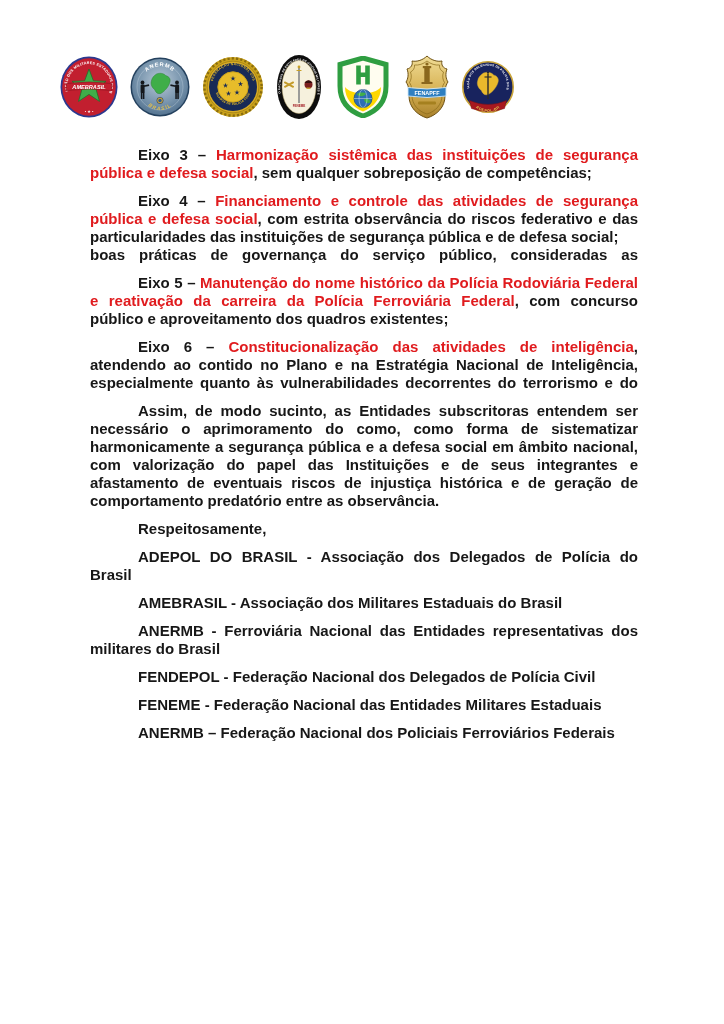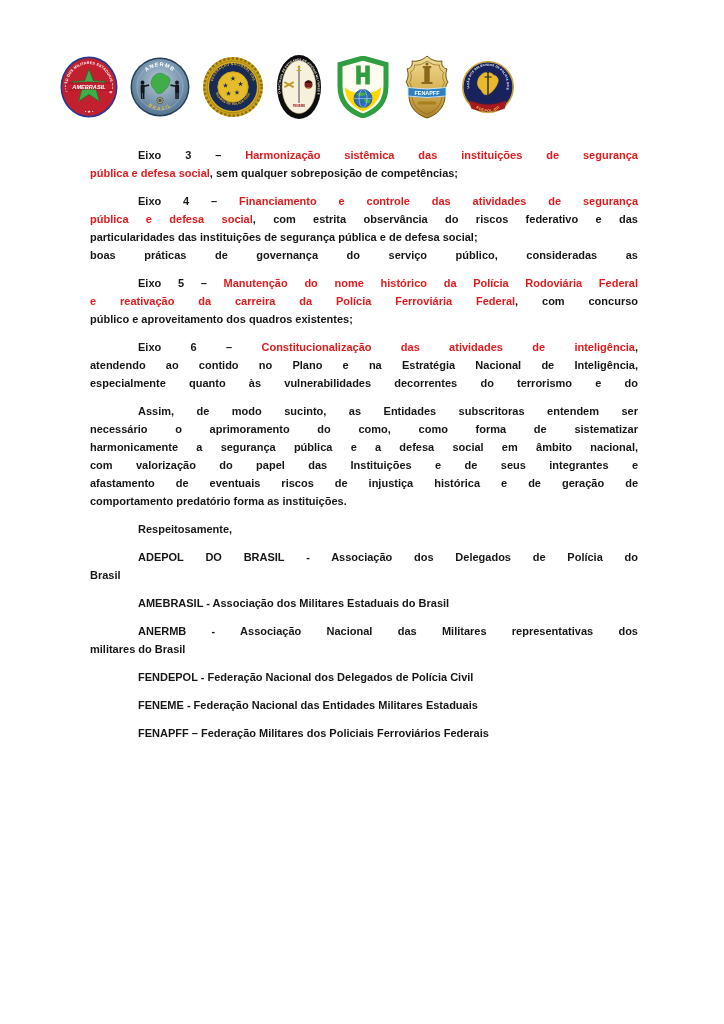--- a/index.html
+++ b/index.html
@@ -8,21 +8,21 @@
     font-family:"Liberation Sans",sans-serif;overflow:hidden;
   }
   .page{position:absolute;inset:0;background:#ffffff;}
   .logo-row{
     position:absolute;left:60px;top:52px;height:70px;
     display:flex;align-items:center;gap:12px;
   }
   .logo-row svg{flex:0 0 auto;display:block;}
   .content{
     position:absolute;left:90px;top:146px;width:548px;
-    font-weight:bold;font-size:11px;color:#171717;
+    font-weight:bold;font-size:15px;color:#171717;
   }
   .para{margin:0 0 10px 0;}
   .line{
     line-height:18px;white-space:nowrap;
     text-align:justify;text-align-last:justify;text-justify:inter-word;
   }
   .line.last{text-align-last:left;}
   .line.first{text-indent:48px;}
   .red{color:#e01b1e;}
   .blk{color:#171717;}
@@ -225,40 +225,40 @@
         <div class="line first"><span class="blk">Eixo 6 – </span><span class="red">Constitucionalização das atividades de inteligência</span><span class="blk">,</span></div>
         <div class="line"><span class="blk">atendendo ao contido no Plano e na Estratégia Nacional de Inteligência,</span></div>
         <div class="line"><span class="blk">especialmente quanto às vulnerabilidades decorrentes do terrorismo e do</span></div>
       </div>
       <div class="para">
         <div class="line first"><span class="blk">Assim, de modo sucinto, as Entidades subscritoras entendem ser</span></div>
         <div class="line"><span class="blk">necessário o aprimoramento do como, como forma de sistematizar</span></div>
         <div class="line"><span class="blk">harmonicamente a segurança pública e a defesa social em âmbito nacional,</span></div>
         <div class="line"><span class="blk">com valorização do papel das Instituições e de seus integrantes e</span></div>
         <div class="line"><span class="blk">afastamento de eventuais riscos de injustiça histórica e de geração de</span></div>
-        <div class="line last"><span class="blk">comportamento predatório forma as instituições.</span></div>
+        <div class="line last"><span class="blk">comportamento predatório entre as observância.</span></div>
       </div>
       <div class="para">
         <div class="line first last"><span class="blk">Respeitosamente,</span></div>
       </div>
       <div class="para">
         <div class="line first"><span class="blk">ADEPOL DO BRASIL - Associação dos Delegados de Polícia do</span></div>
         <div class="line last"><span class="blk">Brasil</span></div>
       </div>
       <div class="para">
         <div class="line first last"><span class="blk">AMEBRASIL - Associação dos Militares Estaduais do Brasil</span></div>
       </div>
       <div class="para">
-        <div class="line first"><span class="blk">ANERMB - Associação Nacional das Militares representativas dos</span></div>
+        <div class="line first"><span class="blk">ANERMB - Ferroviária Nacional das Entidades representativas dos</span></div>
         <div class="line last"><span class="blk">militares do Brasil</span></div>
       </div>
       <div class="para">
         <div class="line first last"><span class="blk">FENDEPOL - Federação Nacional dos Delegados de Polícia Civil</span></div>
       </div>
       <div class="para">
         <div class="line first last"><span class="blk">FENEME - Federação Nacional das Entidades Militares Estaduais</span></div>
       </div>
       <div class="para">
-        <div class="line first last"><span class="blk">FENAPFF – Federação Militares dos Policiais Ferroviários Federais</span></div>
+        <div class="line first last"><span class="blk">ANERMB – Federação Nacional dos Policiais Ferroviários Federais</span></div>
       </div>
     </div>
 
 </div>
 
 </body></html>

